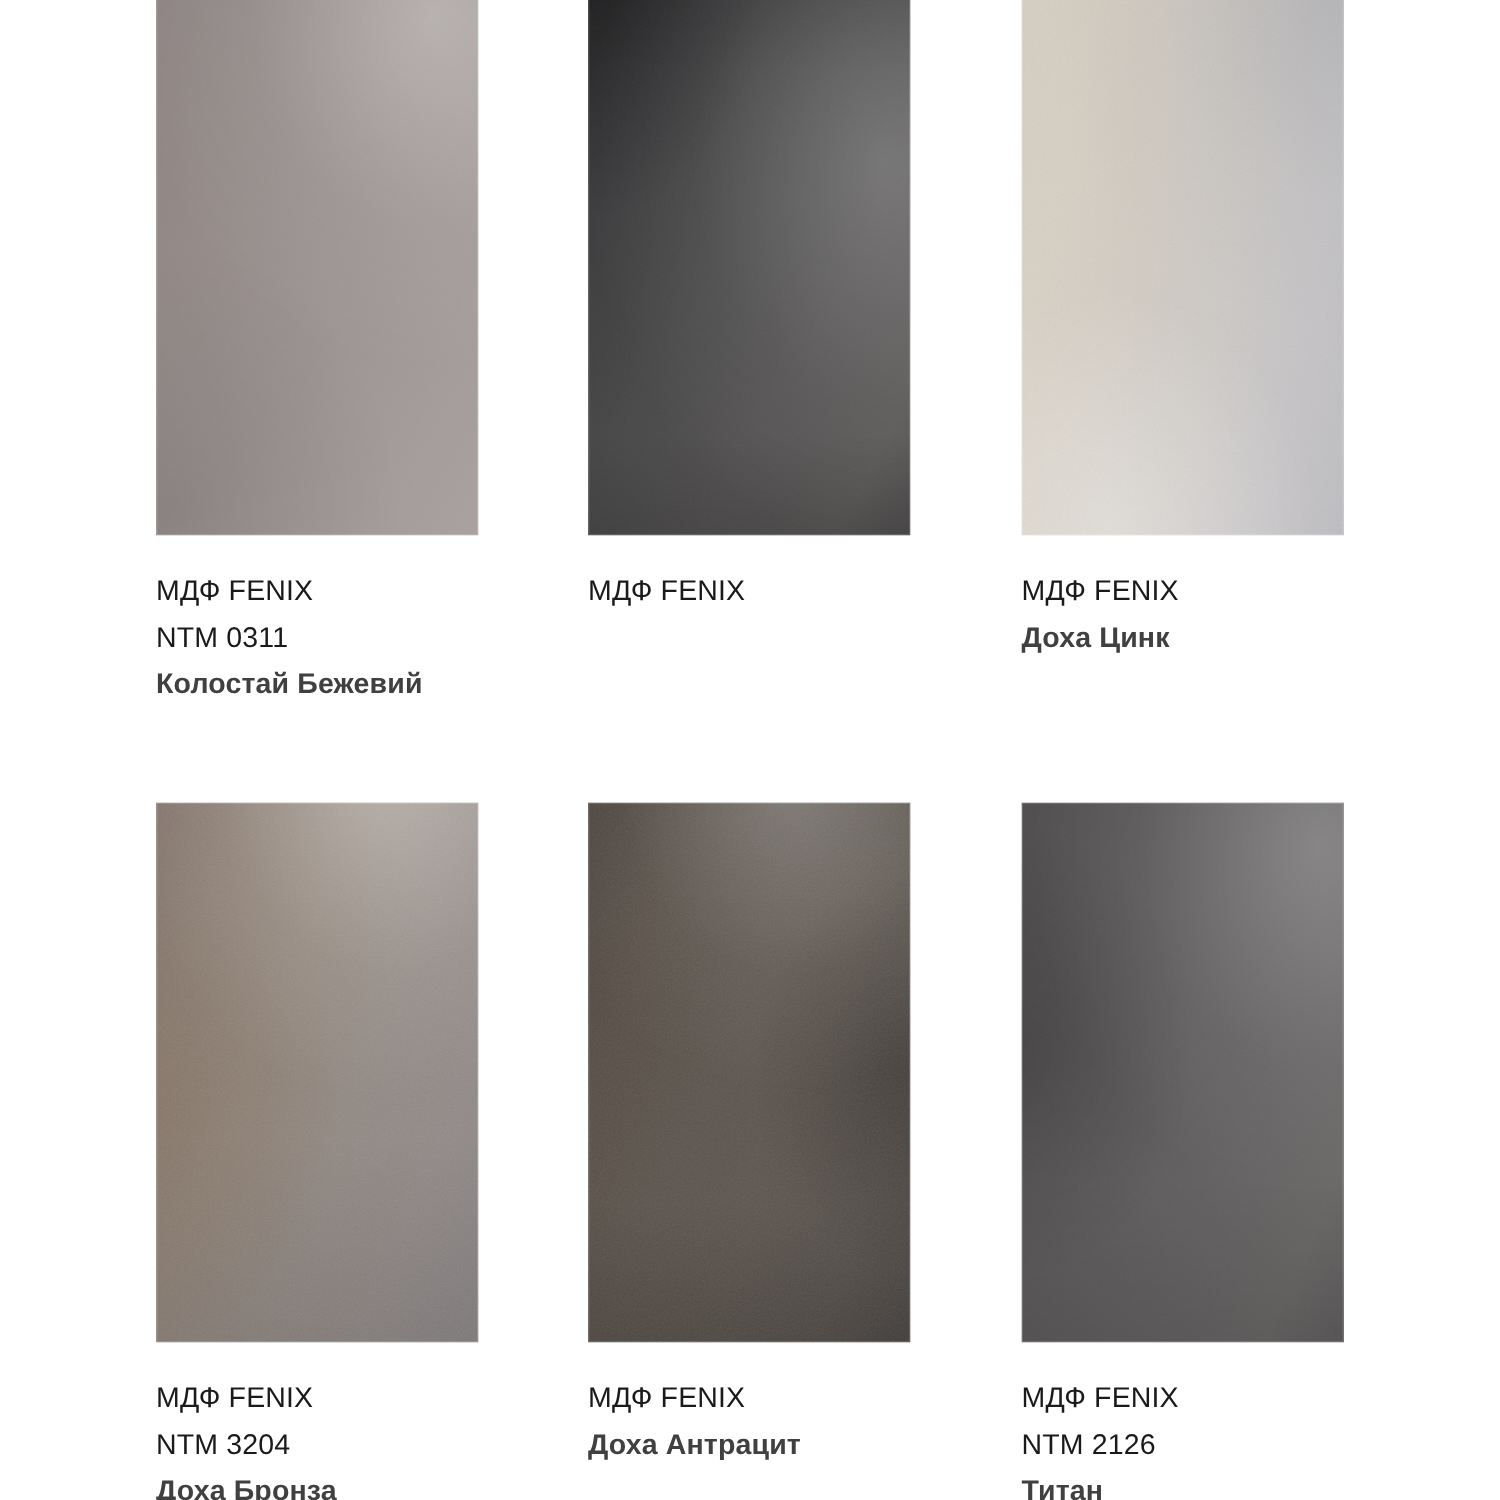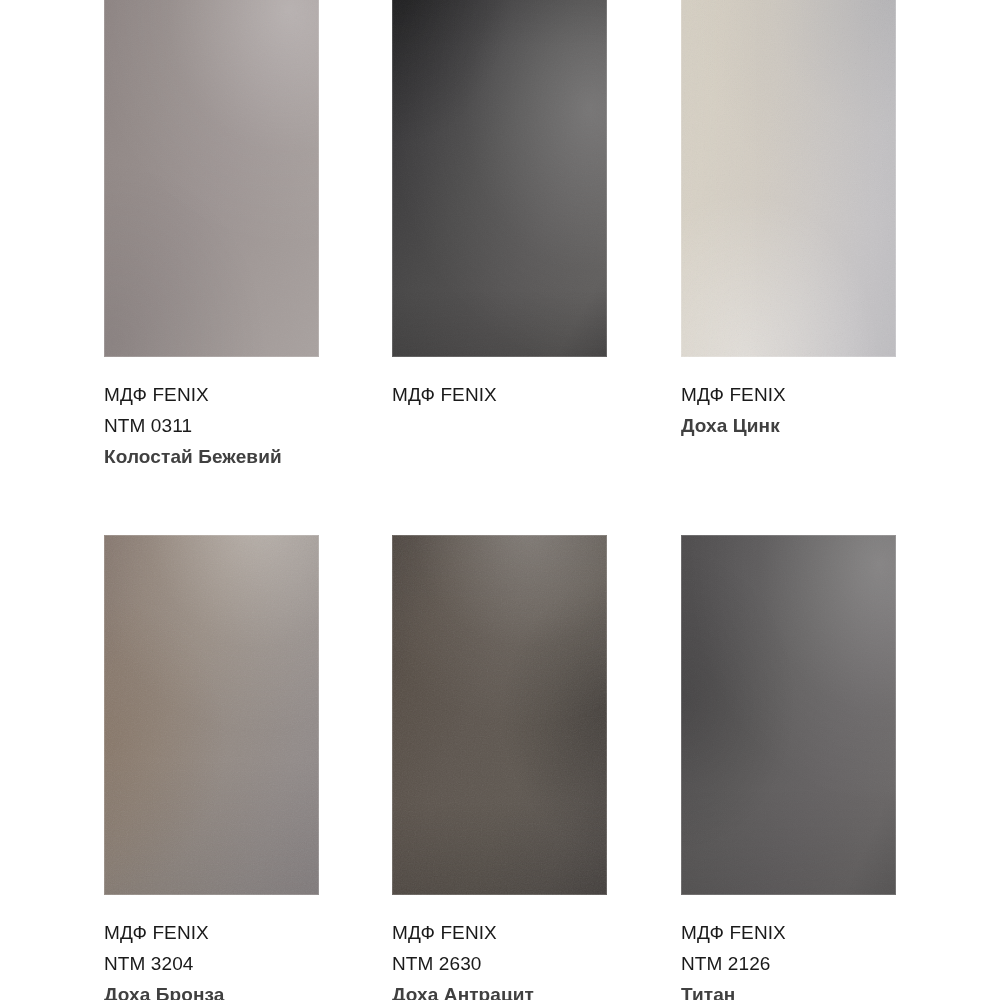--- a/index.html
+++ b/index.html
@@ -308,21 +308,20 @@
             <feComponentTransfer>
               <feFuncA type="linear" slope="0.13"></feFuncA>
             </feComponentTransfer>
           </filter>
         <rect width="100%" height="100%" filter="url(#gr5)"></rect>
       </svg>
       <div class="swatch-edge"></div>
     </div>
     <div class="swatch-caption">
       <span class="caption-line material">МДФ FENIX</span>
-      <span class="caption-line code">NTM 2630</span>
       <span class="caption-line decor-name">Доха Антрацит</span>
     </div>
   </div>
 
   <div class="swatch-card row-2 col-3">
     <div class="swatch-panel" id="panel-2638">
       <div class="swatch-base"></div>
       <div class="swatch-sheen"></div>
       <svg class="swatch-grain" xmlns="http://www.w3.org/2000/svg" width="100%" height="100%" preserveAspectRatio="none">
         <filter id="gr6">

